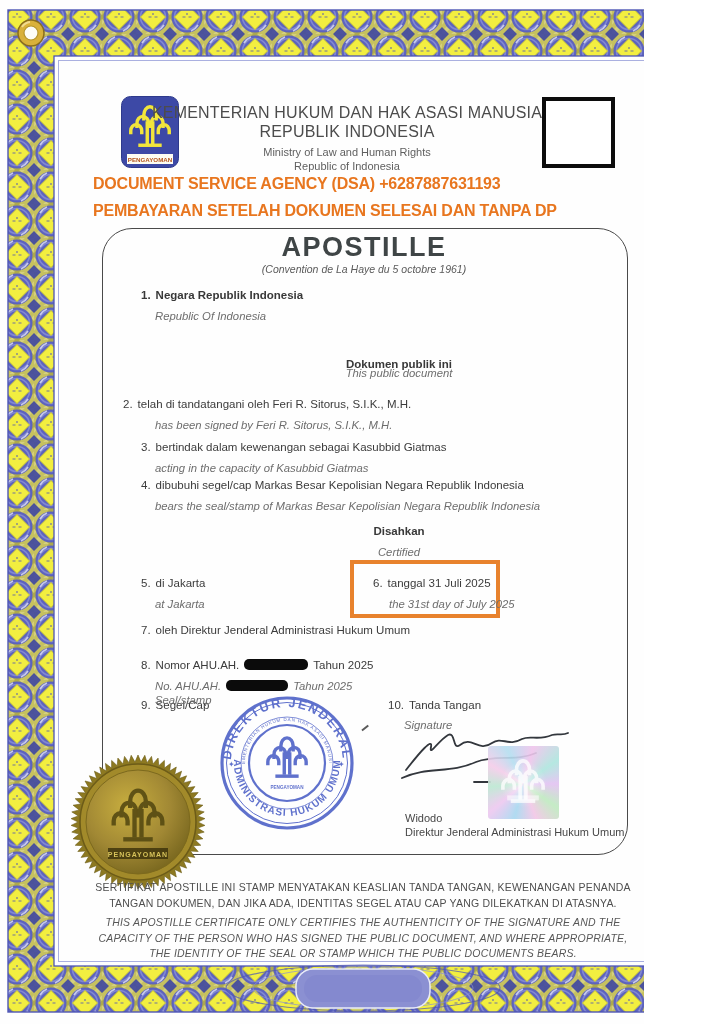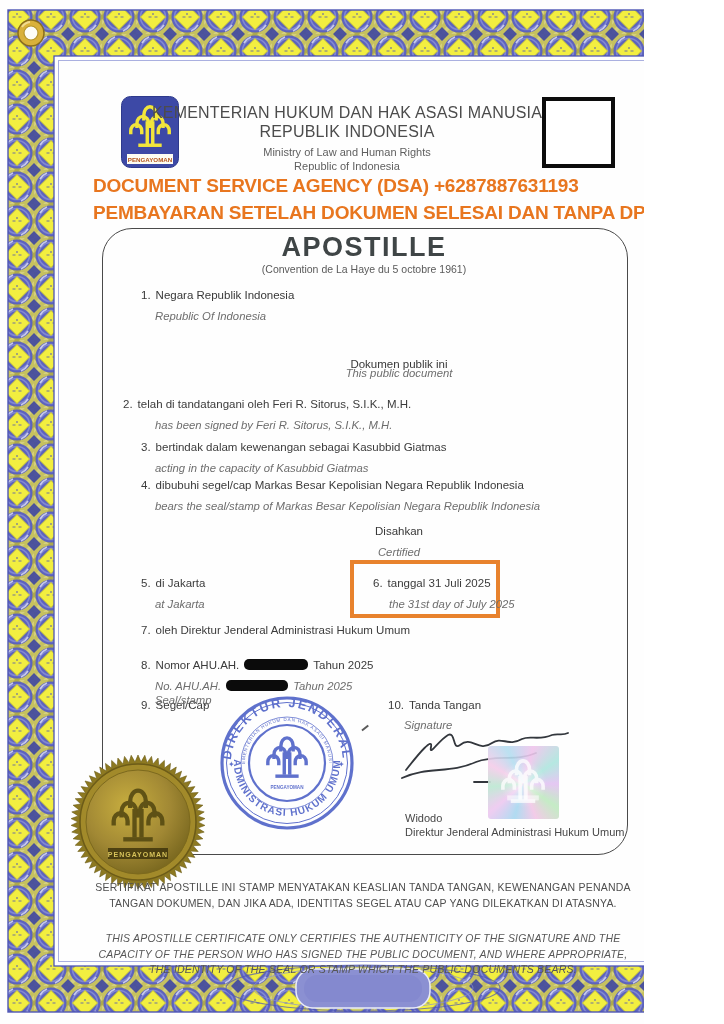--- a/index.html
+++ b/index.html
@@ -3,38 +3,38 @@
 <meta charset="utf-8">
 <style>
   html,body{margin:0;padding:0;background:#ffffff;}
   .page{position:relative;width:644px;height:1024px;background:#fefefe;overflow:hidden;
         font-family:"Liberation Sans",sans-serif;}
   .abs{position:absolute;}
   svg{display:block;}
   
   .hdr-id{left:97px;width:500px;text-align:center;color:#4c4c4c;font-size:16px;letter-spacing:.2px;}
   .hdr-en{left:97px;width:500px;text-align:center;color:#5f5f5f;font-size:11px;}
-  .notice{left:93px;font-weight:bold;font-size:19px;letter-spacing:-.2px;white-space:nowrap;}
+  .notice{left:93px;font-weight:bold;font-size:16px;letter-spacing:-.2px;white-space:nowrap;}
   .blackbox{left:542px;top:97px;width:65px;height:63px;border:4px solid #0c0c0c;background:#fff;}
   
   .card{left:102px;top:228px;width:524px;height:625px;border:1.5px solid #4a4a4a;border-radius:30px;background:transparent;}
   .cert-title{left:102px;top:232px;width:524px;text-align:center;font-size:27px;font-weight:bold;
               color:#3f4546;letter-spacing:1.5px;}
-  .cert-sub{left:102px;top:263px;width:524px;text-align:center;font-size:10.5px;color:#5a5a5a;}
+  .cert-sub{left:102px;top:263px;width:524px;text-align:center;font-size:10.5px;font-style:italic;color:#5a5a5a;}
   .id-line{font-size:11.5px;color:#3b3b3b;white-space:nowrap;}
-  .id-strong{font-weight:normal;color:#383838;}
+  .id-strong{font-weight:bold;color:#383838;}
   .en-line{font-size:11.3px;font-style:italic;color:#6d6d6d;white-space:nowrap;}
   .num{margin-right:5px;}
   .center-line{left:199px;width:400px;text-align:center;}
   .redact{display:inline-block;vertical-align:-1px;height:11px;background:#0b0b0b;border-radius:5px;margin:0 5px;}
   .hl-box{left:350px;top:560px;width:142px;height:50px;border:4px solid #e8822d;background:transparent;}
   
   .foot{left:40px;width:646px;text-align:center;white-space:nowrap;}
   .foot-id{font-size:10.5px;color:#4f4f4f;letter-spacing:.2px;}
-  .foot-en{font-size:10.5px;font-style:italic;color:#575757;letter-spacing:.2px;margin-top:16px;}
+  .foot-en{font-size:10.5px;font-style:italic;color:#575757;letter-spacing:.2px;}
   
   .holo{left:488px;top:746px;width:71px;height:73px;border-radius:3px;opacity:.9;
         background:
           radial-gradient(circle at 50% 52%, rgba(255,255,255,.55) 0%, rgba(255,255,255,0) 45%),
           conic-gradient(from 15deg at 50% 52%,
             #f0c4ec, #aee6de 40deg, #e3c2f2 75deg, #bfeac0 110deg, #f2c6e6 145deg,
             #a8d8f0 180deg, #eec8f0 215deg, #bce8d2 250deg, #f4cdea 285deg,
             #b4def0 320deg, #f0c4ec 360deg);}
   .holo svg{position:absolute;left:12px;top:6px;}
   .sig-tick{left:361px;top:727px;width:8px;height:1.6px;background:#5a5a5a;transform:rotate(-38deg);}

